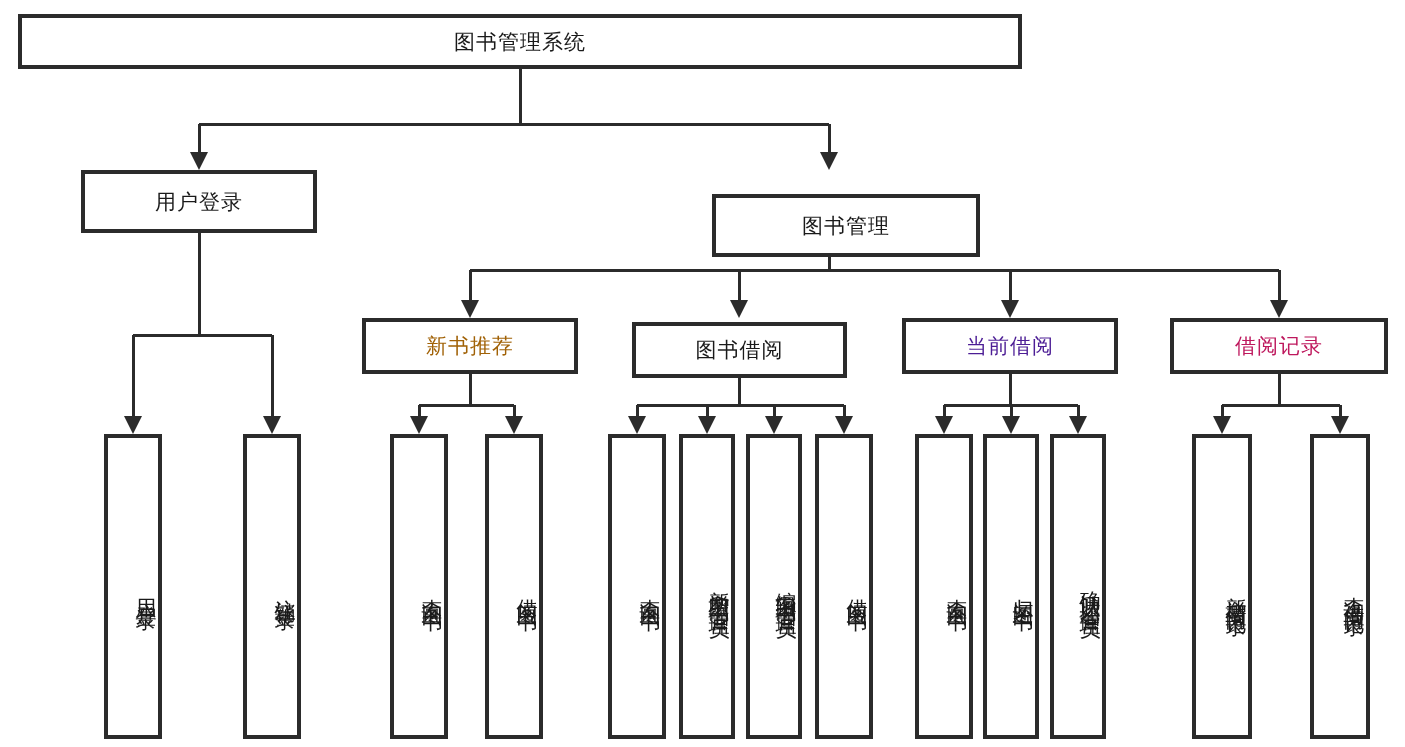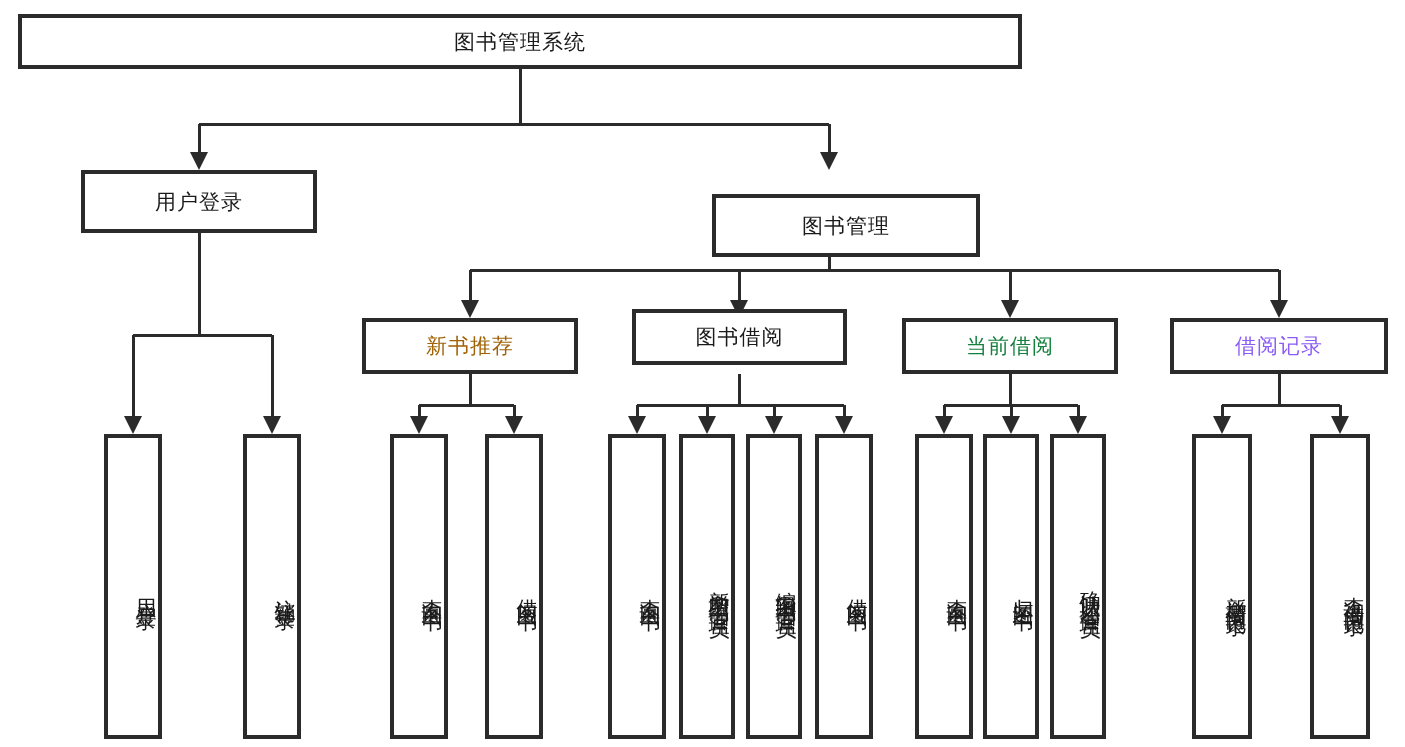--- a/index.html
+++ b/index.html
@@ -130,27 +130,27 @@
       </div>
       <div class="node node-h" style="left: 81px; top: 170px; width: 236px; height: 63px; border-color: rgb(43, 43, 43); background: rgb(255, 255, 255); color: rgb(26, 26, 26);">
         <span class="node-label">用户登录</span>
       </div>
       <div class="node node-h" style="left: 712px; top: 170px; width: 268px; height: 63px; border-color: rgb(43, 43, 43); background: rgb(255, 255, 255); color: rgb(26, 26, 26); margin-top: 24px;">
         <span class="node-label">图书管理</span>
       </div>
       <div class="node node-h" style="left: 362px; top: 318px; width: 216px; height: 56px; border-color: rgb(43, 43, 43); background: rgb(255, 255, 255); color: #a16207;">
         <span class="node-label">新书推荐</span>
       </div>
-      <div class="node node-h" style="left: 632px; top: 309px; width: 215px; height: 56px; border-color: rgb(43, 43, 43); background: rgb(255, 255, 255); color: rgb(26, 26, 26);">
+      <div class="node node-h" style="left: 632px; top: 322px; width: 215px; height: 56px; border-color: rgb(43, 43, 43); background: rgb(255, 255, 255); color: rgb(26, 26, 26);">
         <span class="node-label">图书借阅</span>
       </div>
-      <div class="node node-h" style="left: 902px; top: 318px; width: 216px; height: 56px; border-color: rgb(43, 43, 43); background: rgb(255, 255, 255); color: #15803d; align-items: center;">
+      <div class="node node-h" style="left: 902px; top: 318px; width: 216px; height: 56px; border-color: rgb(43, 43, 43); background: rgb(255, 255, 255); color: #4c1d95; align-items: center;">
         <span class="node-label">当前借阅</span>
       </div>
-      <div class="node node-h" style="left: 1170px; top: 318px; width: 218px; height: 56px; border-color: rgb(43, 43, 43); background: rgb(255, 255, 255); color: #8b5cf6;">
+      <div class="node node-h" style="left: 1170px; top: 318px; width: 218px; height: 56px; border-color: rgb(43, 43, 43); background: rgb(255, 255, 255); color: #be185d;">
         <span class="node-label">借阅记录</span>
       </div>
       <div class="node node-v" style="left: 104px; top: 434px; width: 58px; height: 305px; border-color: rgb(43, 43, 43); background: rgb(255, 255, 255); color: rgb(26, 26, 26);">
         <span class="node-label">用户登录</span>
       </div>
       <div class="node node-v" style="left: 243px; top: 434px; width: 58px; height: 305px; border-color: rgb(43, 43, 43); background: rgb(255, 255, 255); color: rgb(26, 26, 26);">
         <span class="node-label">注销登录</span>
       </div>
       <div class="node node-v" style="left: 390px; top: 434px; width: 58px; height: 305px; border-color: rgb(43, 43, 43); background: rgb(255, 255, 255); color: rgb(26, 26, 26);">
         <span class="node-label">查询图书</span>

